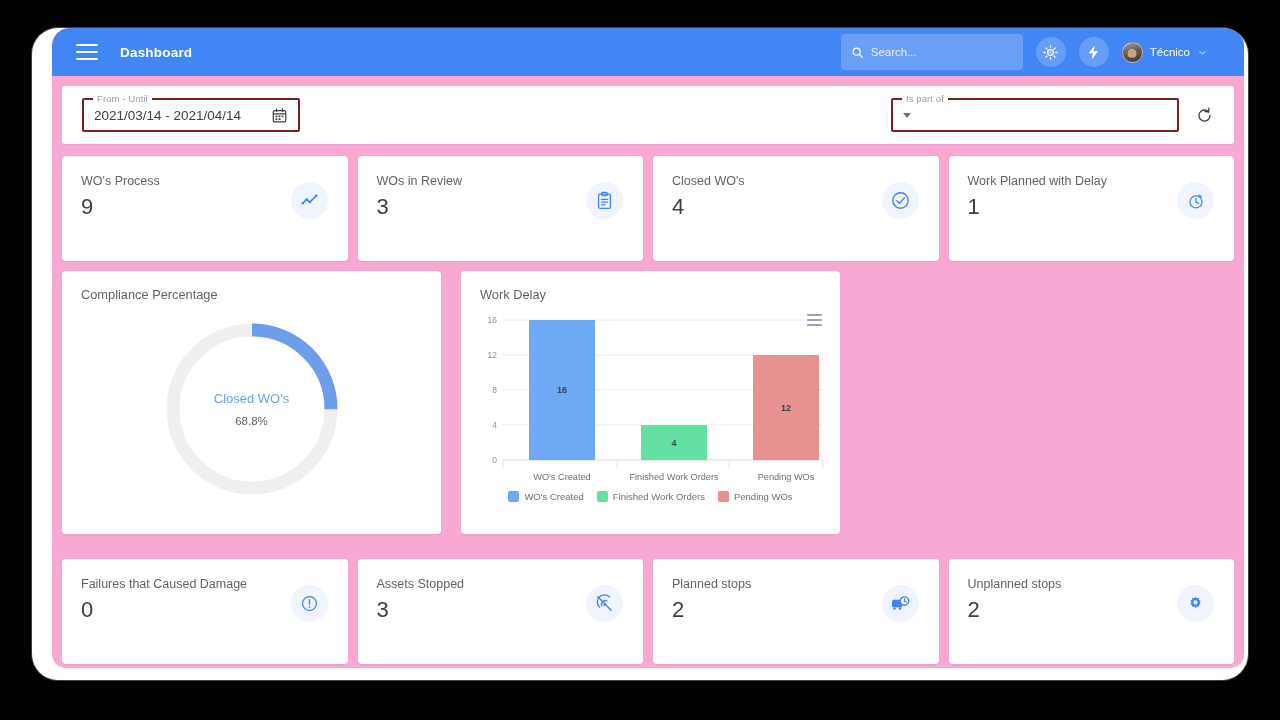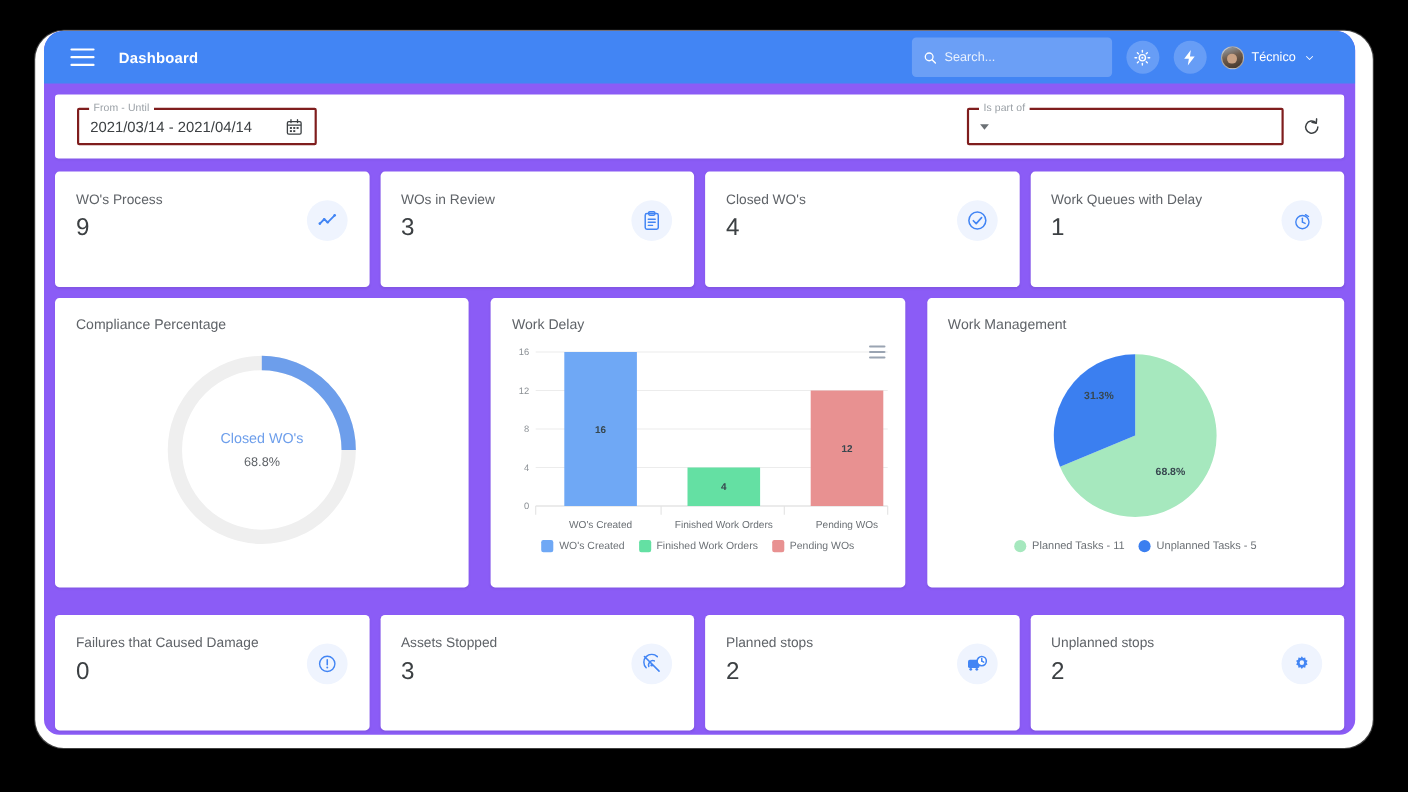--- a/index.html
+++ b/index.html
@@ -20,25 +20,25 @@
     width: 1216px;
     height: 652px;
     background: #ffffff;
     border-radius: 26px;
     overflow: hidden;
     box-shadow: 0 0 0 1px rgba(255,255,255,0.25);
   }
 
   #app-viewport {
     position: absolute;
-    left: 8px;
+    left: 20px;
     top: 0px;
     width: 1192px;
     height: 640px;
-    background: #8b5cf6;
+    background: #f9a8d4;
     border-radius: 18px 18px 14px 14px;
     overflow: hidden;
   }
 
   
   #app-bar {
     position: relative;
     height: 48px;
     background: #4285f4;
     display: flex;
@@ -355,21 +355,21 @@
           <div class="kpi-value">4</div>
           <div class="kpi-icon-circle">
             <svg width="21" height="21" viewBox="0 0 24 24">
               <circle cx="12" cy="12" r="8.8" fill="none" stroke="#4285f4" stroke-width="1.6"></circle>
               <polyline points="7.8,12.2 10.8,15.2 16.4,9" fill="none" stroke="#4285f4" stroke-width="1.7" stroke-linecap="round" stroke-linejoin="round"></polyline>
             </svg>
           </div>
         </div>
 
         <div class="kpi-card">
-          <div class="kpi-label">Work Queues with Delay</div>
+          <div class="kpi-label">Work Planned with Delay</div>
           <div class="kpi-value">1</div>
           <div class="kpi-icon-circle">
             <svg width="18" height="18" viewBox="0 0 24 24">
               <circle cx="12" cy="13.2" r="8" fill="none" stroke="#4285f4" stroke-width="1.7"></circle>
               <line x1="12" y1="13.2" x2="12" y2="8.6" stroke="#4285f4" stroke-width="1.7" stroke-linecap="round"></line>
               <line x1="12" y1="13.2" x2="15.3" y2="14.8" stroke="#4285f4" stroke-width="1.7" stroke-linecap="round"></line>
               <path d="M15.8 4.2 19.4 6.4" stroke="#4285f4" stroke-width="1.7" stroke-linecap="round"></path>
             </svg>
           </div>
         </div>
@@ -452,43 +452,20 @@
               <span class="legend-swatch" style="background:#64e0a3"></span>
               <span class="legend-text">Finished Work Orders</span>
             </div>
             <div class="legend-item">
               <span class="legend-swatch" style="background:#e89191"></span>
               <span class="legend-text">Pending WOs</span>
             </div>
           </div>
         </div>
 
-        <div class="chart-card" id="card-workmgmt">
-          <div class="chart-title">Work Management</div>
-
-          <svg id="pie-svg" width="172" height="172" viewBox="0 0 172 172">
-
-            <path id="pie-slice-green" fill="#a6e8be" d="M 86 86 L 86.00 12.00 A 74 74 0 1 1 17.63 114.32 Z"></path>
-
-            <path id="pie-slice-blue" fill="#3b7ff0" d="M 86 86 L 17.63 114.32 A 74 74 0 0 1 86.00 12.00 Z"></path>
-            <text id="pie-pct-green" x="118" y="122" font-size="9.5" font-weight="bold" fill="#37474f" text-anchor="middle" font-family="Liberation Sans, sans-serif">68.8%</text>
-            <text id="pie-pct-blue" x="53" y="53" font-size="9.5" font-weight="bold" fill="#37474f" text-anchor="middle" font-family="Liberation Sans, sans-serif">31.3%</text>
-          </svg>
-
-          <div class="legend-row" style="margin-top:9px">
-            <div class="legend-item">
-              <span class="legend-dot" style="background:#a6e8be"></span>
-              <span class="legend-text-lg">Planned Tasks - 11</span>
-            </div>
-            <div class="legend-item">
-              <span class="legend-dot" style="background:#3b7ff0"></span>
-              <span class="legend-text-lg">Unplanned Tasks - 5</span>
-            </div>
-          </div>
-        </div>
       </div>
 
       <div class="kpi-row">
 
         <div class="kpi-card">
           <div class="kpi-label">Failures that Caused Damage</div>
           <div class="kpi-value">0</div>
           <div class="kpi-icon-circle">
             <svg width="19" height="19" viewBox="0 0 24 24">
               <circle cx="12" cy="12" r="8.8" fill="none" stroke="#4285f4" stroke-width="1.6"></circle>

